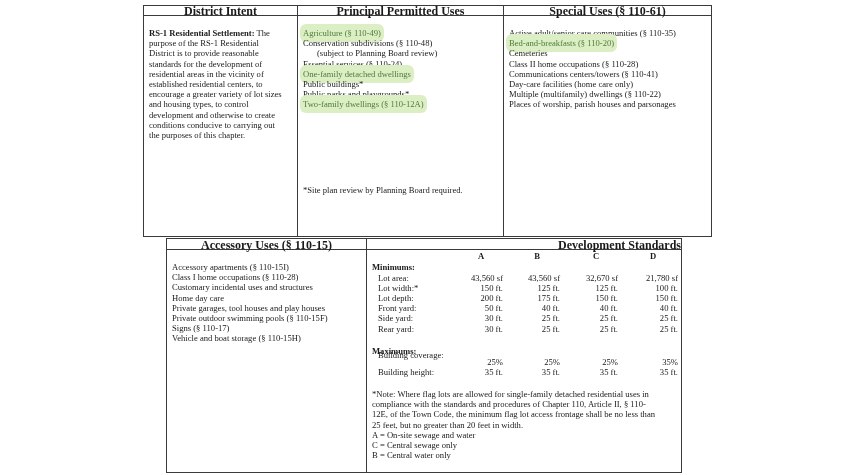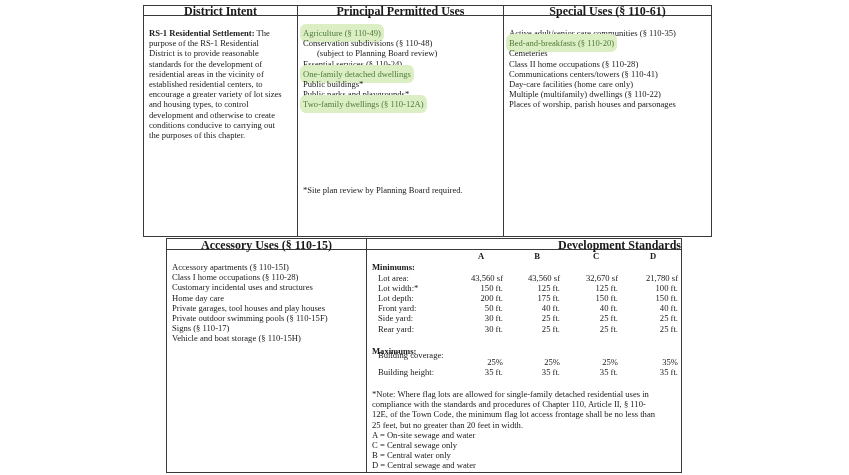--- a/index.html
+++ b/index.html
@@ -152,15 +152,14 @@
     </div>
 
   <div class="txt list" style="left:372px;top:389px;">
     <div>*Note: Where flag lots are allowed for single-family detached residential uses in</div>
     <div>compliance with the standards and procedures of Chapter 110, Article II, § 110-</div>
     <div>12E, of the Town Code, the minimum flag lot access frontage shall be no less than</div>
     <div>25 feet, but no greater than 20 feet in width.</div>
     <div>A = On-site sewage and water</div>
     <div>C = Central sewage only</div>
     <div>B = Central water only</div>
-    <div>D = Central sewage and water</div>
   </div>
 </div>
 
 </body></html>

